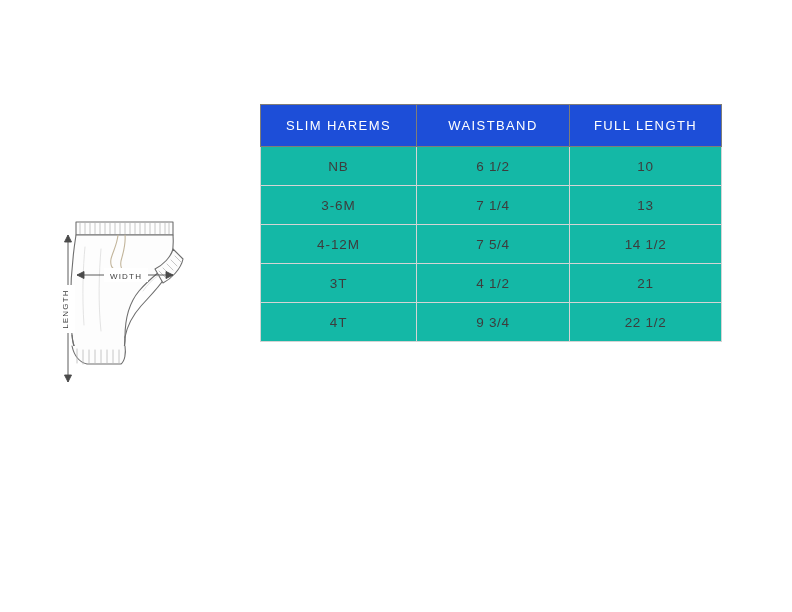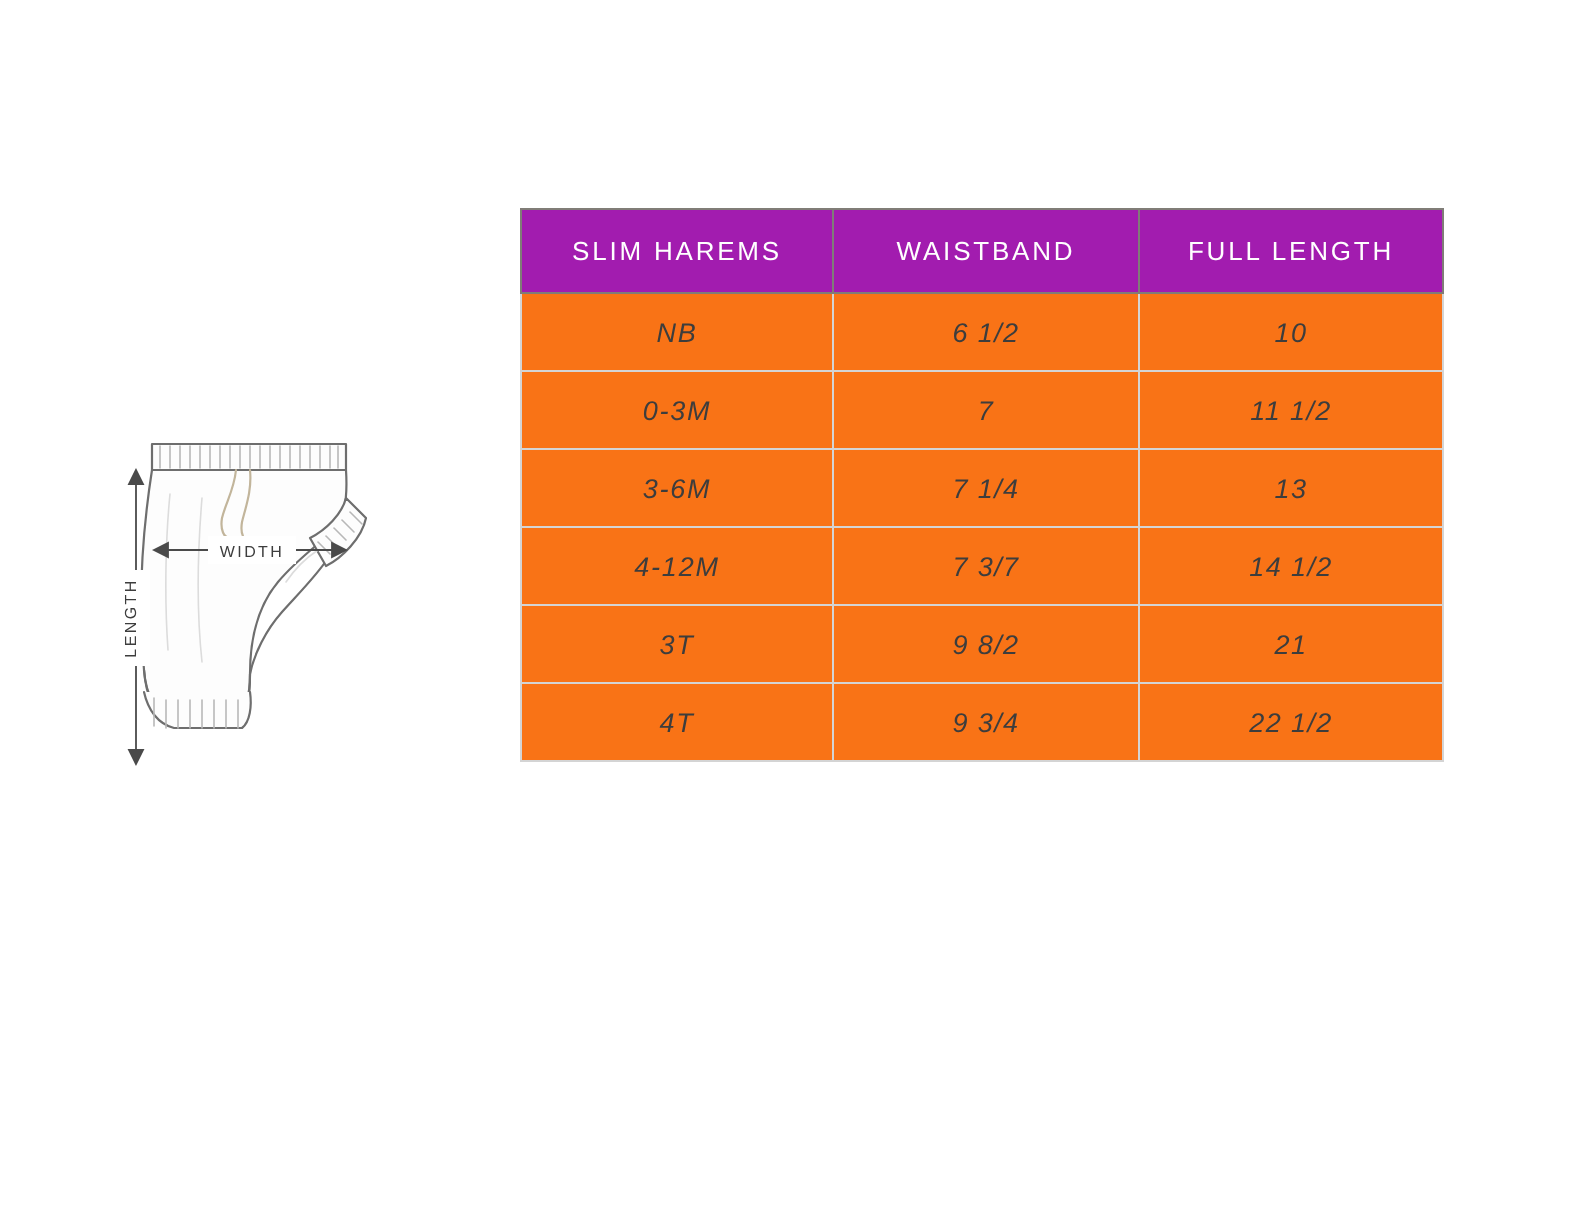--- a/index.html
+++ b/index.html
@@ -43,30 +43,29 @@
     border: 1px solid #d4d4d4;
     height: 36px;
     text-align: center;
     vertical-align: middle;
     font-weight: normal;
     color: #3d3d3d;
     font-size: 13.5px;
     letter-spacing: 0.7px;
   }
   #size-table thead th {
-    background: #a21caf;
+    background: #1d4ed8;
     color: #ffffff;
     font-size: 13px;
     letter-spacing: 1.4px;
     border: 1px solid #807d77;
     height: 39px;
   }
   #size-table tbody td {
-    background: #f97316;
-    font-style: italic;
+    background: #14b8a6;
   }
   #size-table tbody tr td:first-child {
     letter-spacing: 0.9px;
   }
 </style>
 </head>
 <body>
 
 <div id="illustration">
   <svg width="175" height="205" viewBox="0 0 175 205" xmlns="http://www.w3.org/2000/svg">
@@ -164,37 +163,32 @@
       <th>FULL LENGTH</th>
     </tr>
   </thead>
   <tbody>
     <tr>
       <td>NB</td>
       <td>6 1/2</td>
       <td>10</td>
     </tr>
     <tr>
-      <td>0-3M</td>
-      <td>7</td>
-      <td>11 1/2</td>
-    </tr>
-    <tr>
       <td>3-6M</td>
       <td>7 1/4</td>
       <td>13</td>
     </tr>
     <tr>
       <td>4-12M</td>
-      <td>7 3/7</td>
+      <td>7 5/4</td>
       <td>14 1/2</td>
     </tr>
     <tr>
       <td>3T</td>
-      <td>9 8/2</td>
+      <td>4 1/2</td>
       <td>21</td>
     </tr>
     <tr>
       <td>4T</td>
       <td>9 3/4</td>
       <td>22 1/2</td>
     </tr>
   </tbody>
 </table>
 

